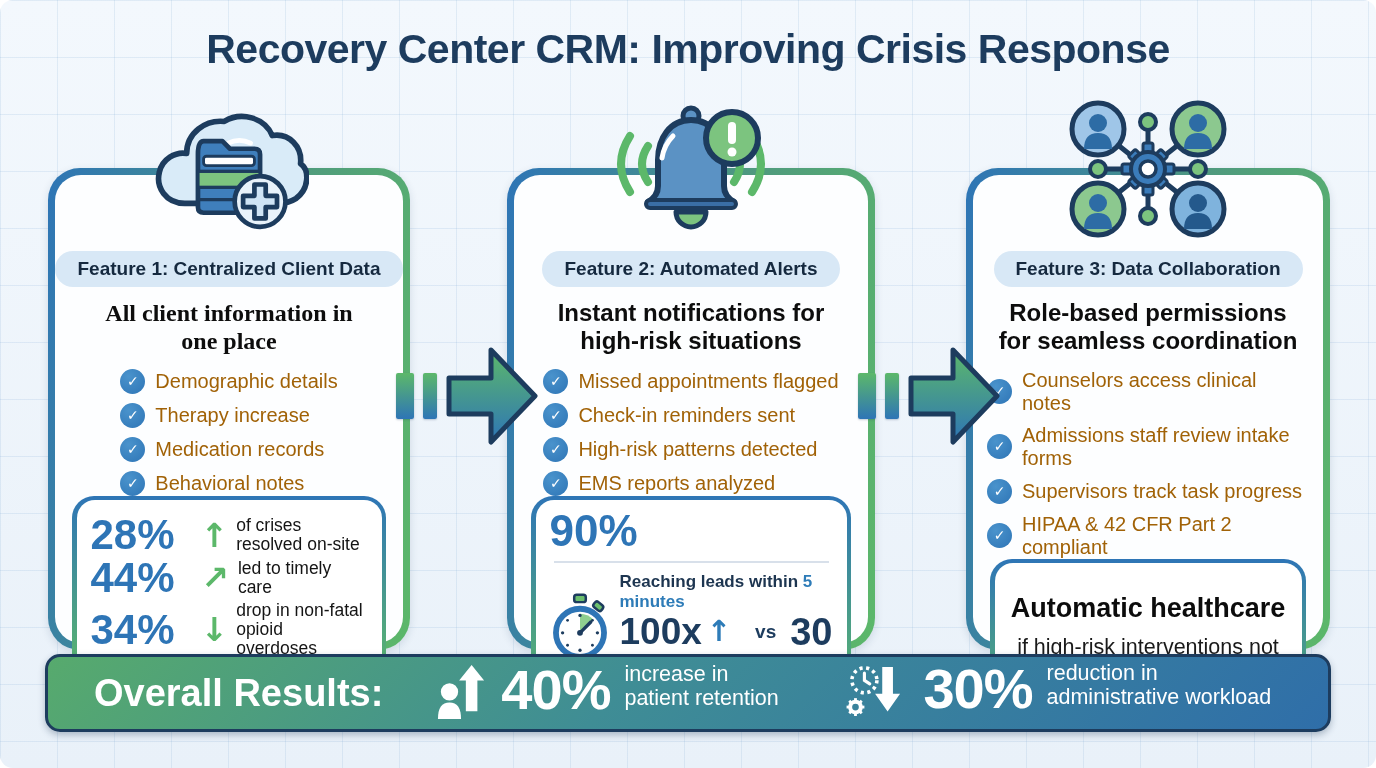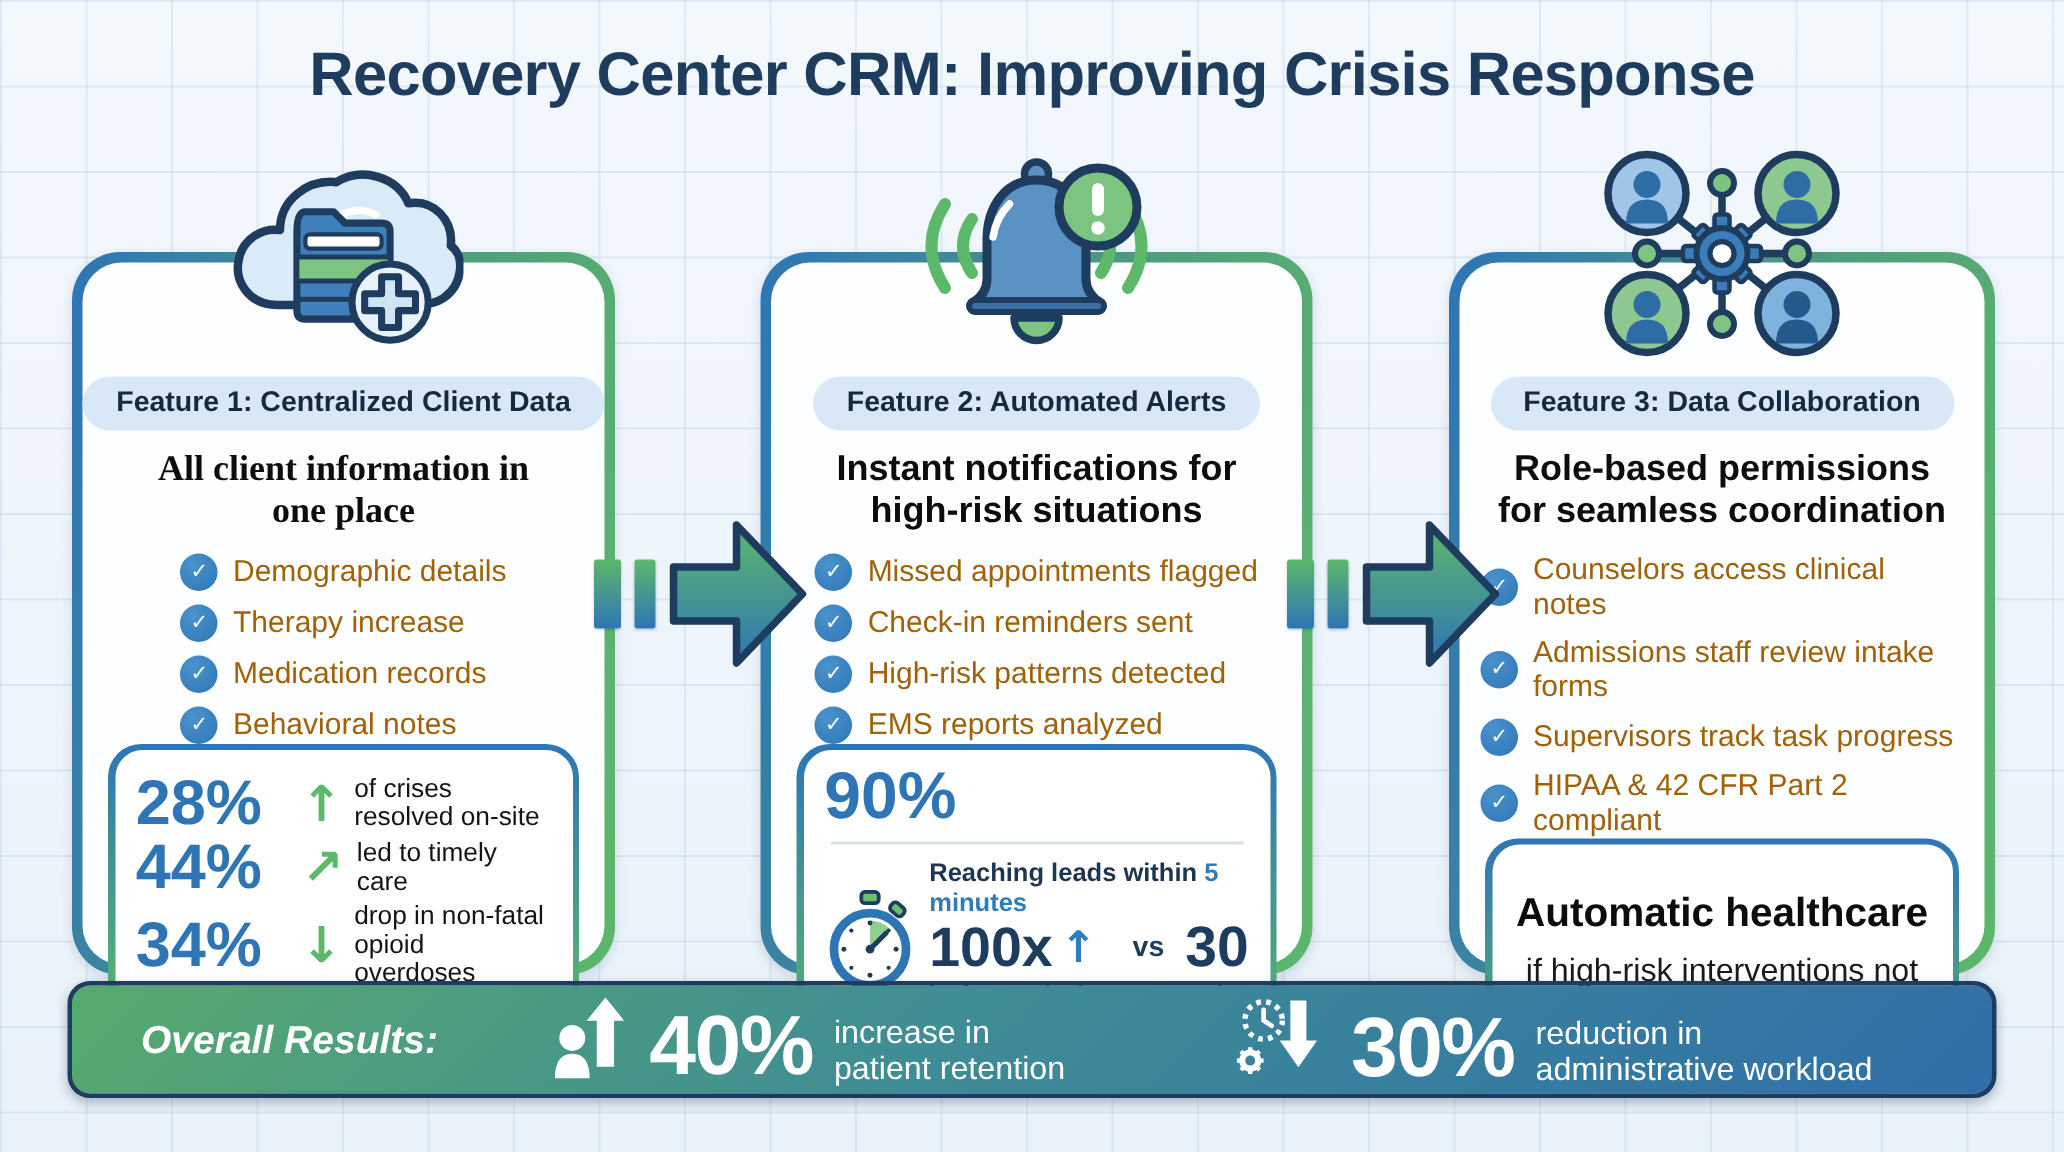--- a/index.html
+++ b/index.html
@@ -10,20 +10,21 @@
     overflow:hidden;
   }
   .page{
     position:relative; width:1376px; height:768px;
     background-color:#eef4fb;
     background-image:
       linear-gradient(rgba(150,185,220,.22) 1px, transparent 1px),
       linear-gradient(90deg, rgba(150,185,220,.22) 1px, transparent 1px),
       linear-gradient(180deg, #f3f8fd 0%, #e9f1f9 100%);
     background-size:57px 57px, 57px 57px, 100% 100%;
+    border-radius:13px;
   }
   .title{
     position:absolute; top:26px; left:0; width:100%;
     text-align:center; font-size:41px; font-weight:bold; color:#1d3c5e;
     letter-spacing:-0.5px;
   }
   
   .card{
     position:absolute; top:168px; height:482px;
     border-radius:32px; padding:7px; z-index:1;
@@ -95,22 +96,22 @@
     box-shadow:0 1px 2px rgba(30,60,95,.25); }
   .dash.short{ width:14px; }
   
   .footer{
     position:absolute; left:45px; top:654px; width:1286px; height:78px;
     border-radius:15px; border:3px solid #1d3c5e;
     background:linear-gradient(135deg,#57aa6d 0%,#3f8d95 45%,#2f6ea9 100%);
     display:flex; align-items:center; padding:0 46px; color:#fff; z-index:5;
     box-shadow:0 3px 7px rgba(20,45,75,.3);
   }
-  .footer-label{ font-size:26px; font-weight:bold; white-space:nowrap;font-style:italic; }
-  .result{ flex:1; display:flex; align-items:flex-end; justify-content:center; gap:14px; }
+  .footer-label{ font-size:38px; font-weight:bold; white-space:nowrap; }
+  .result{ flex:1; display:flex; align-items:flex-start; justify-content:center; gap:14px; }
   .result-val{ font-size:56px; font-weight:bold; letter-spacing:-1px; line-height:1;}
   .result-lines{ font-size:21.5px; line-height:1.12; }
 </style>
 </head>
 <body>
 
 <div class="page">
 
   <div class="title">Recovery Center CRM: Improving Crisis Response</div>
 

